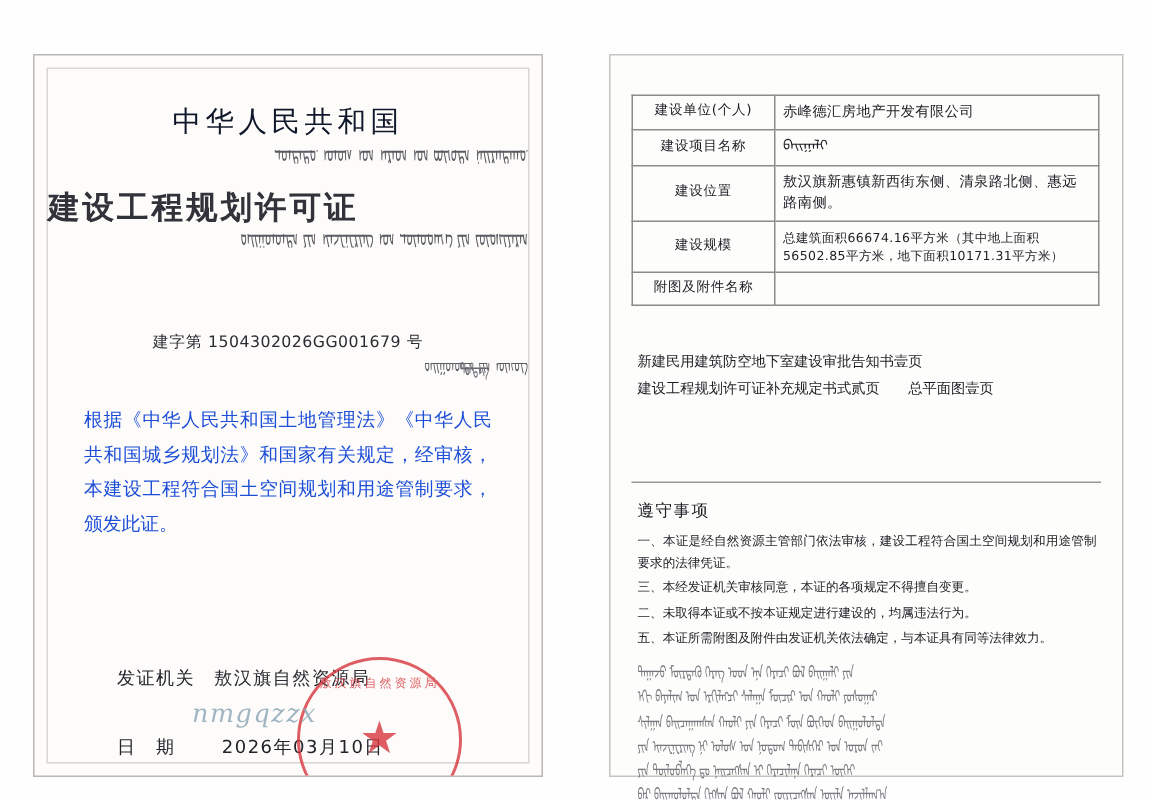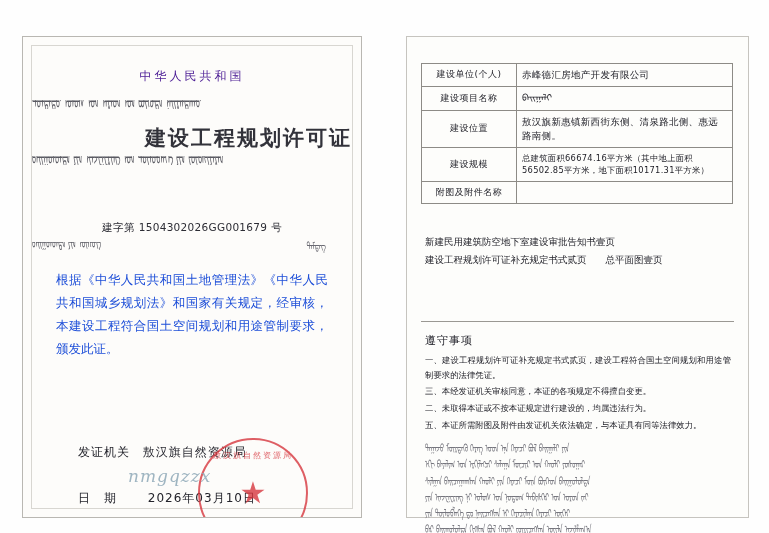--- a/index.html
+++ b/index.html
@@ -39,27 +39,27 @@
     right: 8px;
     bottom: 8px;
     border: 1px solid #d8d6d1;
   }
   .cert-title-cn {
     position: absolute;
     top: 22px;
     left: 0;
     right: 0;
     text-align: center;
-    font-size: 12px;
+    font-size: 19px;
     letter-spacing: 3px;
-    color: #4c1d95;
+    color: #0f172a;
     font-family: "DejaVu Sans", sans-serif;
   }
   .mong-line {
-    text-align: left;
+    text-align: right;
     color: #5a5a62;
     font-size: 8px;
     letter-spacing: 5px;
     line-height: 1.1;
     white-space: nowrap;
     overflow: hidden;
   }
   .mong-v {
     display: inline-block;
     transform: scaleY(2.1);
@@ -69,21 +69,21 @@
     position: absolute;
     top: 54px;
     left: 0;
     right: 0;
   }
   .cert-title-main {
     position: absolute;
     top: 78px;
     left: 0;
     right: 0;
-    text-align: right;
+    text-align: left;
     font-size: 21px;
     letter-spacing: 2px;
     color: #32323a;
     font-weight: bold;
   }
   .cert-mong-2 {
     position: absolute;
     top: 110px;
     left: 0;
     right: 0;
@@ -373,21 +373,21 @@
     <div class="attach-block">
       <div>新建民用建筑防空地下室建设审批告知书壹页</div>
       <div>建设工程规划许可证补充规定书式贰页　　总平面图壹页</div>
     </div>
 
     <div class="divider"></div>
 
     <div class="rules-title">遵守事项</div>
 
     <div class="rules-list">
-      <div>一、建设工程规划许可证补充规定书式贰页，建设工程符合国土空间规划和用途管制要求的法律凭证。</div>
+      <div>一、本证是经自然资源主管部门依法审核，建设工程符合国土空间规划和用途管制要求的法律凭证。</div>
       <div>三、本经发证机关审核同意，本证的各项规定不得擅自变更。</div>
       <div>二、未取得本证或不按本证规定进行建设的，均属违法行为。</div>
       <div>五、本证所需附图及附件由发证机关依法确定，与本证具有同等法律效力。</div>
     </div>
 
     <div class="right-mong">
       <div>ᠳᠠᠭᠠᠵᠤ ᠮᠥᠷᠳᠡᠬᠦ ᠬᠡᠷᠡᠭ ᠤᠳ ᠡᠨᠡ ᠭᠡᠷᠡᠴᠢ ᠪᠣᠯ ᠪᠠᠢᠭᠠᠯᠢ ᠶᠢᠨ</div>
       <div>ᠡᠬᠢ ᠪᠠᠶᠠᠯᠢᠭ ᠤᠨ ᠡᠷᠬᠢᠯᠡᠭᠴᠢ ᠰᠠᠯᠠᠭᠠ ᠮᠥᠴᠢᠷ ᠤᠨ ᠬᠠᠤᠯᠢ ᠶᠣᠰᠣᠭᠠᠷ</div>
       <div>ᠰᠢᠯᠭᠠᠨ ᠪᠠᠢᠴᠠᠭᠠᠭᠰᠠᠨ ᠬᠠᠤᠯᠢ ᠶᠢᠨ ᠭᠡᠷᠡᠴᠢ ᠮᠥᠨ ᠪᠥᠭᠡᠳ ᠪᠠᠢᠭᠤᠯᠤᠯᠲᠠ</div>
       <div>ᠶᠢᠨ ᠢᠨᠵᠧᠨᠧᠷᠢᠩ ᠨᠢ ᠤᠯᠤᠰ ᠤᠨ ᠨᠤᠲᠤᠭ ᠳᠡᠪᠢᠰᠬᠡᠷ ᠤᠨ ᠣᠷᠣᠨ ᠵᠠᠢ</div>

